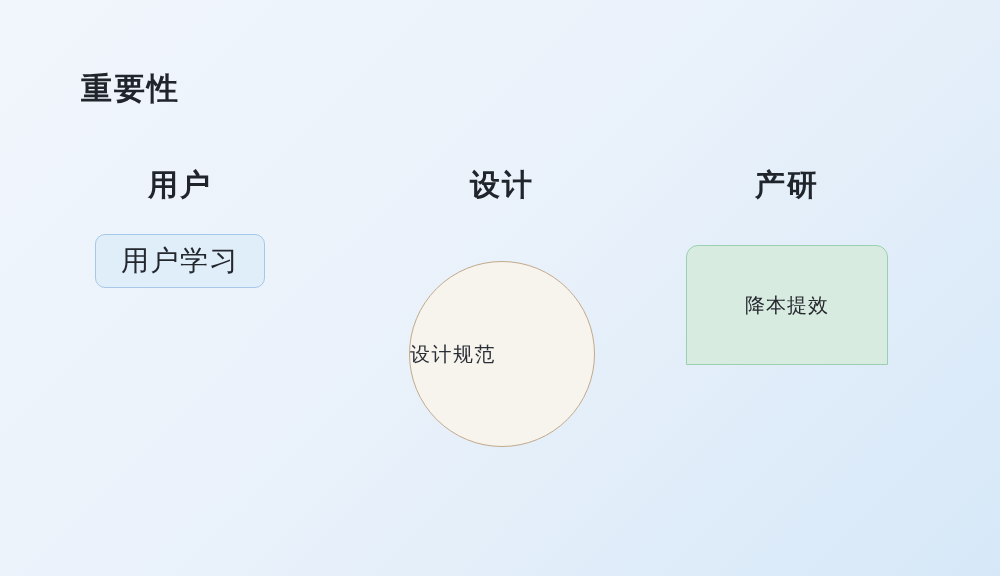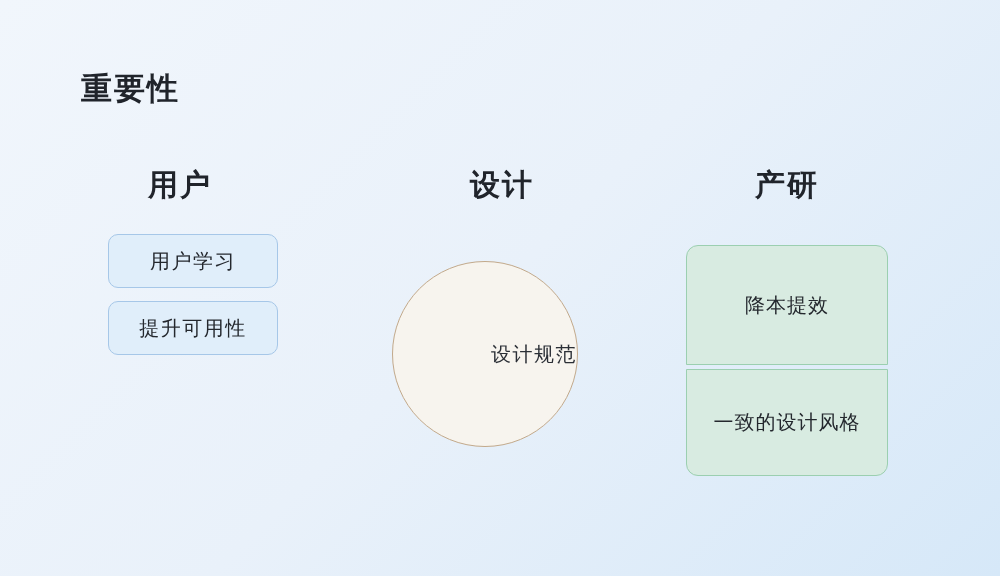--- a/index.html
+++ b/index.html
@@ -44,43 +44,42 @@
     left: 95px;
     width: 170px;
     height: 54px;
     box-sizing: border-box;
     background: #e0eefa;
     border: 1.5px solid #a6c7e8;
     border-radius: 10px;
     display: flex;
     align-items: center;
     justify-content: center;
-    font-size: 20px;
+    font-size: 28px;
     letter-spacing: 1.5px;
     color: #24282e;
-    margin-left: 13px;
   }
   .blue-box.b1 { top: 234px; }
   .blue-box.b2 { top: 301px; }
   .blue-box.b3 { top: 368px; }
   .blue-box.b4 { top: 435px; }
 
   .circle {
     position: absolute;
-    left: 392px;
+    left: 409px;
     top: 261px;
     width: 186px;
     height: 186px;
     box-sizing: border-box;
     background: #f7f4ee;
     border: 1px solid #c2a98b;
     border-radius: 50%;
     display: flex;
     align-items: center;
-    justify-content: flex-end;
+    justify-content: flex-start;
     font-size: 20px;
     letter-spacing: 1.5px;
     color: #2b2f36;
   }
 
   .green-box {
     position: absolute;
     left: 686px;
     width: 202px;
     box-sizing: border-box;
@@ -112,25 +111,23 @@
   <h1 class="title">重要性</h1>
 
   <div class="col-header users">用户</div>
 
   <div class="col-header design">设计</div>
 
   <div class="col-header product">产研</div>
 
   <div class="blue-box b1">用户学习</div>
 
-  <div class="blue-box b2">提升可用性</div>
 
 
 
   <div class="circle">
     <span>设计规范</span>
   </div>
 
   <div class="green-box g1">降本提效</div>
 
-  <div class="green-box g2">一致的设计风格</div>
 
 </div>
 
 </body></html>

